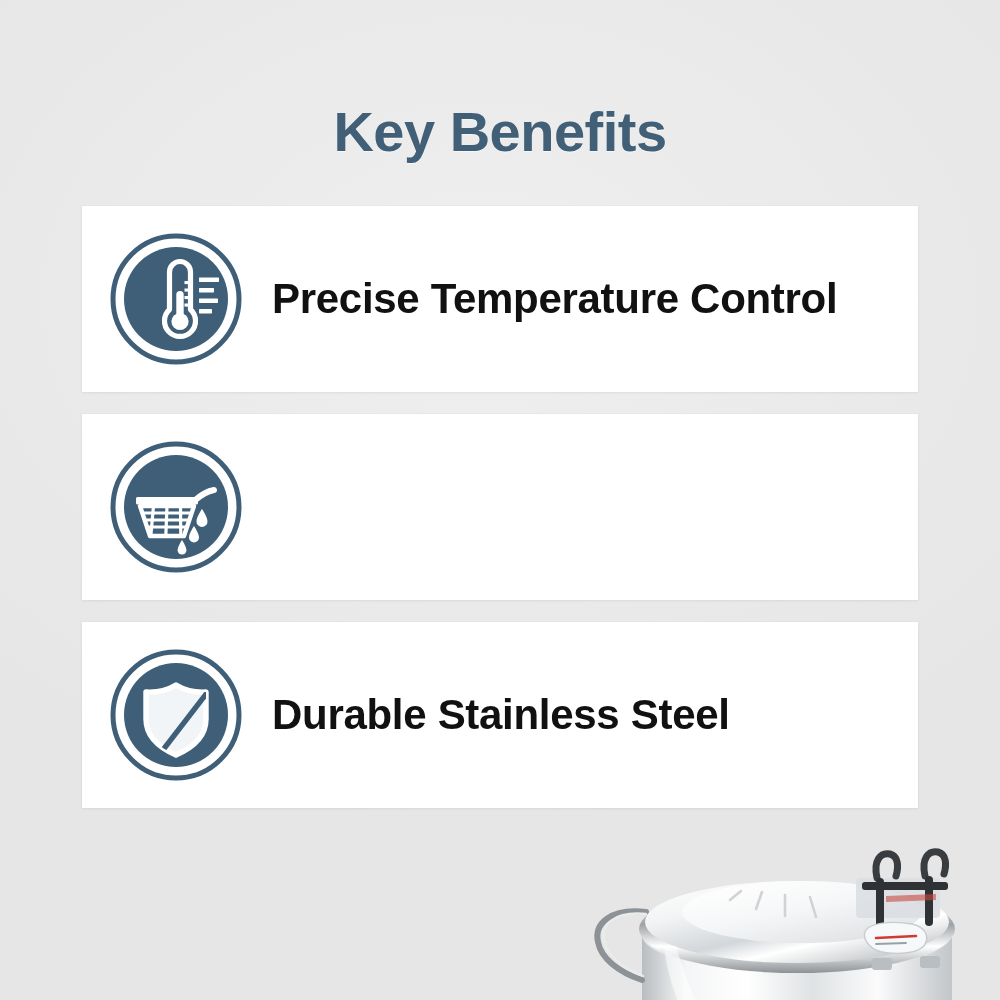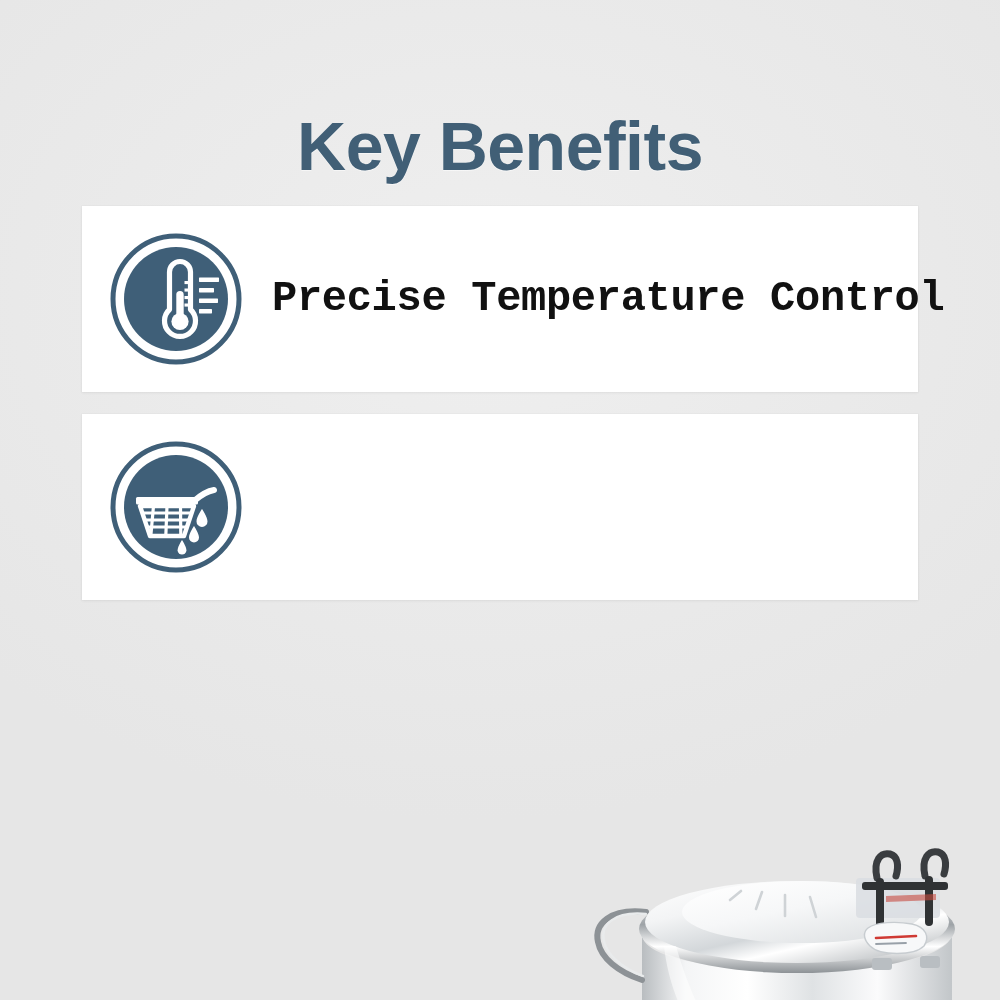--- a/index.html
+++ b/index.html
@@ -25,21 +25,21 @@
   }
 
   
   .page-title {
     position: absolute;
     top: 66px;
     left: 0;
     width: 1000px;
     text-align: center;
     font-family: "Liberation Sans Narrow", "Liberation Sans", sans-serif;
-    font-size: 68px;
+    font-size: 56px;
     font-weight: bold;
     letter-spacing: -0.5px;
     color: #415f76;
     line-height: 1.0;
     text-shadow: 0 1px 0 rgba(255,255,255,0.55);
   }
 
   
   .cards {
     position: absolute;
@@ -68,21 +68,21 @@
     margin-right: 30px;
   }
   .icon-badge svg {
     display: block;
     width: 132px;
     height: 132px;
   }
 
   
   .benefit-label {
-    font-family: Liberation Mono, monospace;
+    font-family: Liberation Sans, sans-serif;
     font-size: 42px;
     font-weight: bold;
     color: #111111;
     letter-spacing: -0.3px;
     line-height: 1.05;
     white-space: nowrap;
   }
 
   
   .product-photo {
@@ -155,20 +155,40 @@
 
           <path d="M84,60 C92,53 98,50 104,49" fill="none" stroke="#ffffff" stroke-width="6" stroke-linecap="round"></path>
 
           <path d="M92,68 C92,68 86.5,76 86.5,80.4 a5.5,5.5 0 0 0 11,0 C97.5,76 92,68 92,68 z" fill="#ffffff"></path>
           <path d="M84,85 C84,85 79,92.4 79,96.4 a5,5 0 0 0 10,0 C89,92.4 84,85 84,85 z" fill="#ffffff"></path>
           <path d="M72,99 C72,99 67.6,105.6 67.6,109.2 a4.4,4.4 0 0 0 8.8,0 C76.4,105.6 72,99 72,99 z" fill="#ffffff"></path>
         </svg>
       </div>
     </div>
 
+    <div class="benefit-card">
+      <div class="icon-badge">
+        <svg viewBox="0 0 132 132" xmlns="http://www.w3.org/2000/svg">
+          <defs>
+            <clipPath id="shieldClip">
+              <path d="M66,36 C76,42 88,43.5 96,43 L96,70 C96,88 82,99 66,106 C50,99 36,88 36,70 L36,43 C44,43.5 56,42 66,36 Z"></path>
+            </clipPath>
+          </defs>
+          <circle cx="66" cy="66" r="63" fill="none" stroke="#3f5f78" stroke-width="5"></circle>
+          <circle cx="66" cy="66" r="52" fill="#3f5f78"></circle>
+
+          <path d="M66,36 C76,42 88,43.5 96,43 L96,70 C96,88 82,99 66,106 C50,99 36,88 36,70 L36,43 C44,43.5 56,42 66,36 Z" fill="#f2f5f7" stroke="#ffffff" stroke-width="5.4" stroke-linejoin="round"></path>
+
+          <g clip-path="url(#shieldClip)">
+            <path d="M100,40 L46,110" stroke="#3f5f78" stroke-width="5.4" fill="none"></path>
+          </g>
+        </svg>
+      </div>
+      <div class="benefit-label">Durable Stainless Steel</div>
+    </div>
 
   </div>
 
   <div class="product-photo">
     <svg viewBox="0 0 430 210" xmlns="http://www.w3.org/2000/svg">
       <defs>
         <linearGradient id="bodyG" x1="0" y1="0" x2="1" y2="0">
           <stop offset="0%" stop-color="#b9bdc0"></stop>
           <stop offset="14%" stop-color="#f4f5f6"></stop>
           <stop offset="34%" stop-color="#ffffff"></stop>

